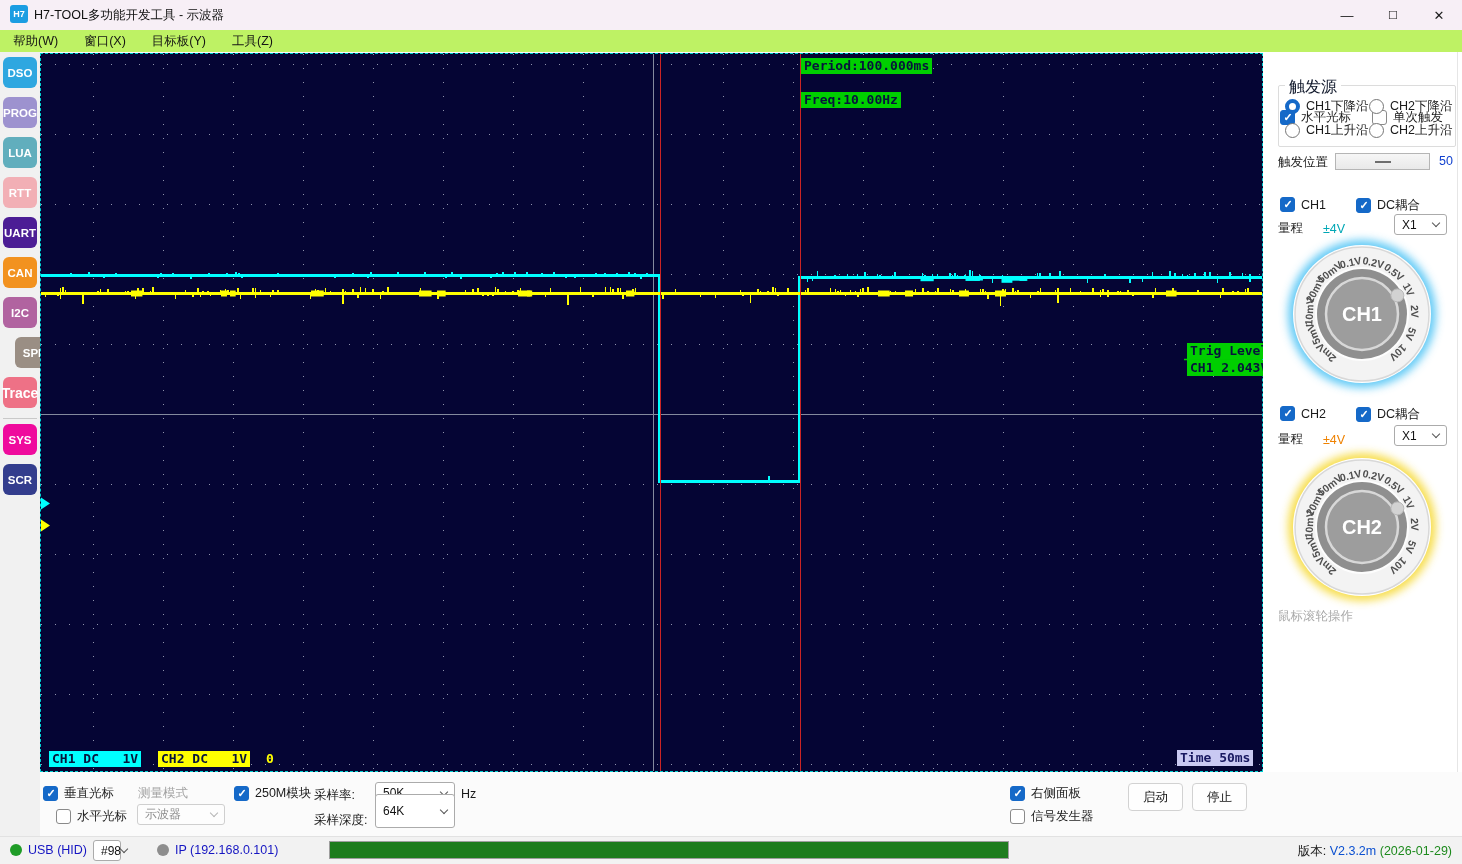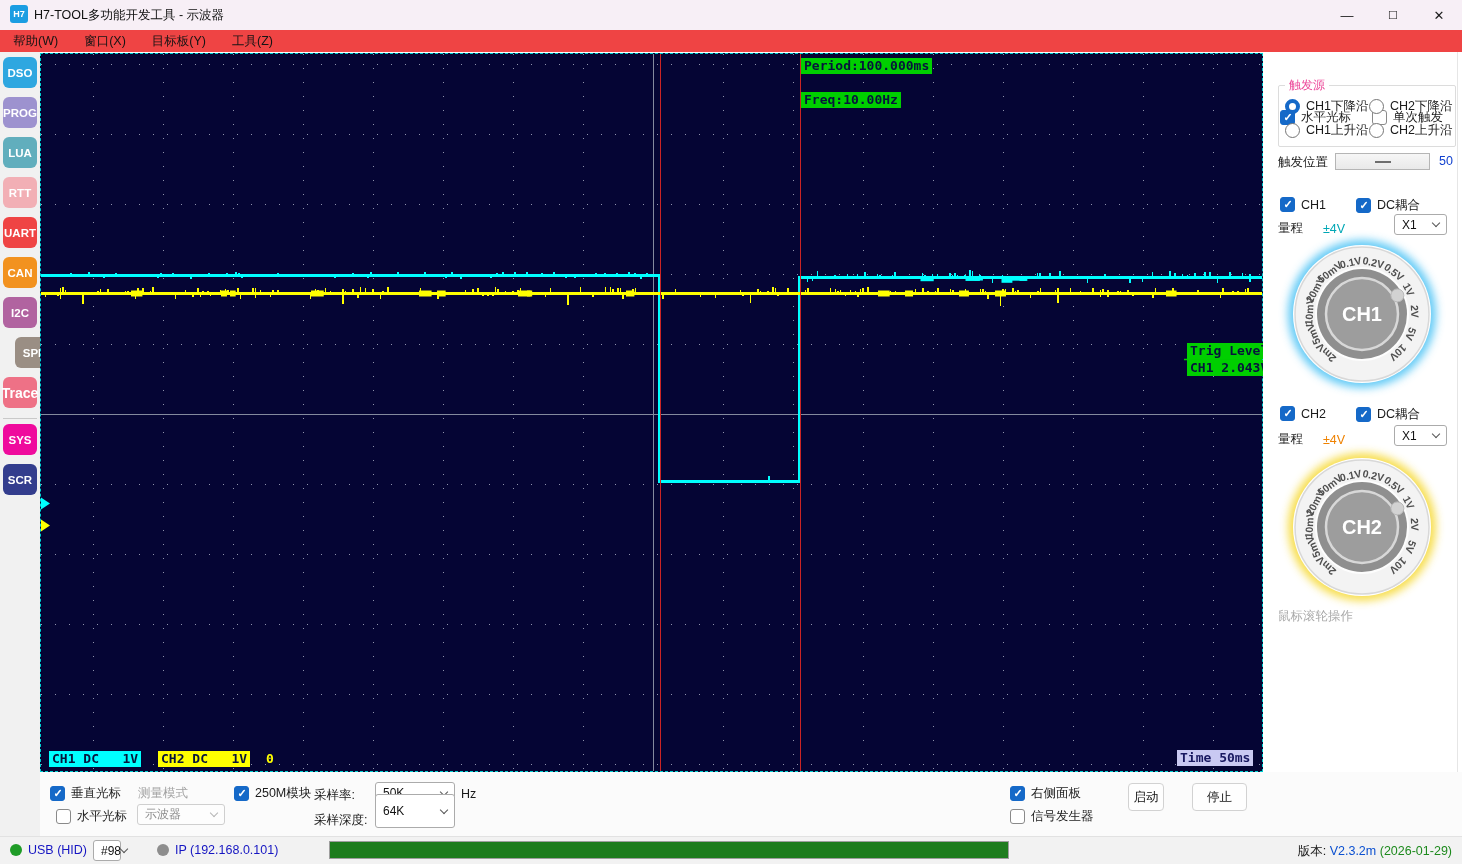--- a/index.html
+++ b/index.html
@@ -14,21 +14,21 @@
   
   .titlebar { position:absolute; left:0; top:0; width:1462px; height:30px; background:#f7eff6; }
   .app-icon { position:absolute; left:10px; top:5px; width:18px; height:18px; background:#1b9de2;
     color:#fff; font-size:9px; font-weight:bold; display:flex; align-items:center; justify-content:center; border-radius:3px; }
   .title-text { position:absolute; left:34px; top:7px; font-size:12.5px; color:#101010; }
   .win-btn { position:absolute; top:0; width:46px; height:30px; display:flex; align-items:center;
     justify-content:center; font-size:13px; color:#1a1a1a; }
   .wb-min { left:1324px; } .wb-max { left:1370px; font-size:11px; } .wb-close { left:1416px; }
 
   
-  .menubar { position:absolute; left:0; top:30px; width:1462px; height:22px; background:#ef4444;
+  .menubar { position:absolute; left:0; top:30px; width:1462px; height:22px; background:#bef264;
     display:flex; align-items:center; }
   .menu-item { padding:2px 13px; color:#141414; }
 
   
   .sidebar { position:absolute; left:0; top:52px; width:40px; height:784px; background:#f1f1f1; }
   .side-btn { position:absolute; left:3px; width:34px; height:31px; border-radius:6px; color:#fff;
     font-weight:bold; font-size:11.5px; display:flex; align-items:center; justify-content:center; }
   .side-btn.small { font-size:14px;text-align:center; }
   .side-divider { position:absolute; left:3px; width:34px; height:1px; background:#c9c9c9; top:366px; }
 
@@ -59,21 +59,21 @@
     transform:rotate(45deg); margin-top:-3px; flex:none; }
   .dd.disabled { color:#8a8a8a; border-color:#cfcfcf; background:#fdfdfd; }
   .dd.disabled .chev { border-color:#b5b5b5; }
   .btn { position:absolute; border:1px solid #d2d2d2; border-radius:4px; background:#fefefe;
     display:flex; align-items:center; justify-content:center; font-size:12.5px; color:#111; }
 
   
   .rpanel { position:absolute; left:1263px; top:52px; width:199px; height:784px; background:#ffffff; }
   .rpanel-edge { position:absolute; left:194px; top:0; height:784px; width:1px; background:#e6e6e6; }
   .groupbox { position:absolute; left:15px; top:33px; width:178px; height:62px; border:1px solid #dcdcdc; border-radius:2px; }
-  .groupbox-legend { position:absolute; left:6px; top:-9px; background:#fff; padding:0 4px; font-size:12px; color:#ec4899; }
+  .groupbox-legend { position:absolute; left:6px; top:-9px; background:#fff; padding:0 4px; font-size:16px; color:#0f172a; }
   .slider-track { position:absolute; left:72px; top:101px; width:95px; height:17px; border:1px solid #b5b5b5;
     background:linear-gradient(#f6f6f6,#e9e9e9); }
   .slider-dash { position:absolute; left:50%; top:50%; width:16px; height:2px; background:#6e6e6e; transform:translate(-50%,-50%); }
   .trigpos-val { position:absolute; left:176px; top:102px; color:#1141cf; }
   .range-val-ch1 { color:#00a7b5; }
   .range-val-ch2 { color:#ef8200; }
   .knob-wrap { position:absolute; width:138px; height:138px; border-radius:50%; }
   .glow-ch1 { box-shadow:0 0 9px 5px rgba(73,194,245,0.85); }
   .glow-ch2 { box-shadow:0 0 9px 5px rgba(246,218,60,0.9); }
   .wheel-hint { position:absolute; left:15px; top:556px; color:#a8a8a8; }
@@ -107,21 +107,21 @@
   <div class="menu-item">窗口(X)</div>
   <div class="menu-item">目标板(Y)</div>
   <div class="menu-item">工具(Z)</div>
 </div>
 
 <div class="sidebar">
   <div class="side-btn" style="top: 5px; background: rgb(46, 167, 224);">DSO</div>
   <div class="side-btn" style="top: 45px; background: rgb(157, 146, 207);">PROG</div>
   <div class="side-btn" style="top: 85px; background: rgb(97, 174, 189);">LUA</div>
   <div class="side-btn" style="top: 125px; background: rgb(242, 175, 181);">RTT</div>
-  <div class="side-btn" style="top: 165px; background: #ef4444;">UART</div>
+  <div class="side-btn" style="top: 165px; background: #4c1d95;">UART</div>
   <div class="side-btn" style="top: 205px; background: rgb(242, 146, 31);">CAN</div>
   <div class="side-btn" style="top: 245px; background: rgb(177, 99, 160);">I2C</div>
   <div class="side-btn" style="top: 285px; background: rgb(154, 142, 132); margin-left: 12px;">SPI</div>
   <div class="side-btn small" style="top: 325px; background: rgb(238, 113, 134);">Trace</div>
   <div class="side-divider"></div>
   <div class="side-btn" style="top: 372px; background: rgb(239, 11, 157);">SYS</div>
   <div class="side-btn" style="top: 412px; background: rgb(51, 61, 141);">SCR</div>
 </div>
 
 <div class="scope">
@@ -330,21 +330,21 @@
         <circle cx="69" cy="69" r="36" fill="#9d9d9d" stroke="#d8d8d8" stroke-width="2.5"></circle>
         <text x="69" y="76" text-anchor="middle" font-size="20" font-weight="bold" fill="#ffffff" font-family="Liberation Sans, sans-serif">CH2</text>
         <circle cx="104.40689044649667" cy="50.389462422869585" r="6.5" fill="#d2d2d2" stroke="#b8b8b8" stroke-width="1"></circle>
       </svg>
   </div>
 
   <div class="wheel-hint">鼠标滚轮操作</div>
 </div>
 
 <div class="bottombar">
-  <div class="row" style="left:10px; top:13px;">
+  <div class="row" style="left:3px; top:13px;">
     <span class="cb on"></span>
     <span>垂直光标</span>
   </div>
   <div class="row" style="left:10px; top:36px;margin-left:6px;">
     <span class="cb"></span>
     <span>水平光标</span>
   </div>
 
   <div class="abs dim-label" style="left:98px; top:13px;">测量模式</div>
   <div class="dd disabled" style="left:97px; top:32px; width:88px; height:21px;">
@@ -372,21 +372,21 @@
 
   <div class="row" style="left:970px; top:13px;">
     <span class="cb on"></span>
     <span>右侧面板</span>
   </div>
   <div class="row" style="left:970px; top:36px;">
     <span class="cb"></span>
     <span>信号发生器</span>
   </div>
 
-  <div class="btn" style="left:1088px; top:11px; width:36px; height:28px;">启动</div>
+  <div class="btn" style="left:1088px; top:11px; width:55px; height:28px;">启动</div>
   <div class="btn" style="left:1152px; top:11px; width:55px; height:28px;">停止</div>
 </div>
 
 <div class="statusbar">
   <span class="dot dot-green abs" style="left:10px; top:7px;"></span>
   <div class="abs blue-text" style="left:28px; top:6px;">USB (HID)</div>
   <div class="dd" style="left:93px; top:3px; width:28px; height:21px;">
     <span>#98</span>
     <span class="chev"></span>
   </div>

